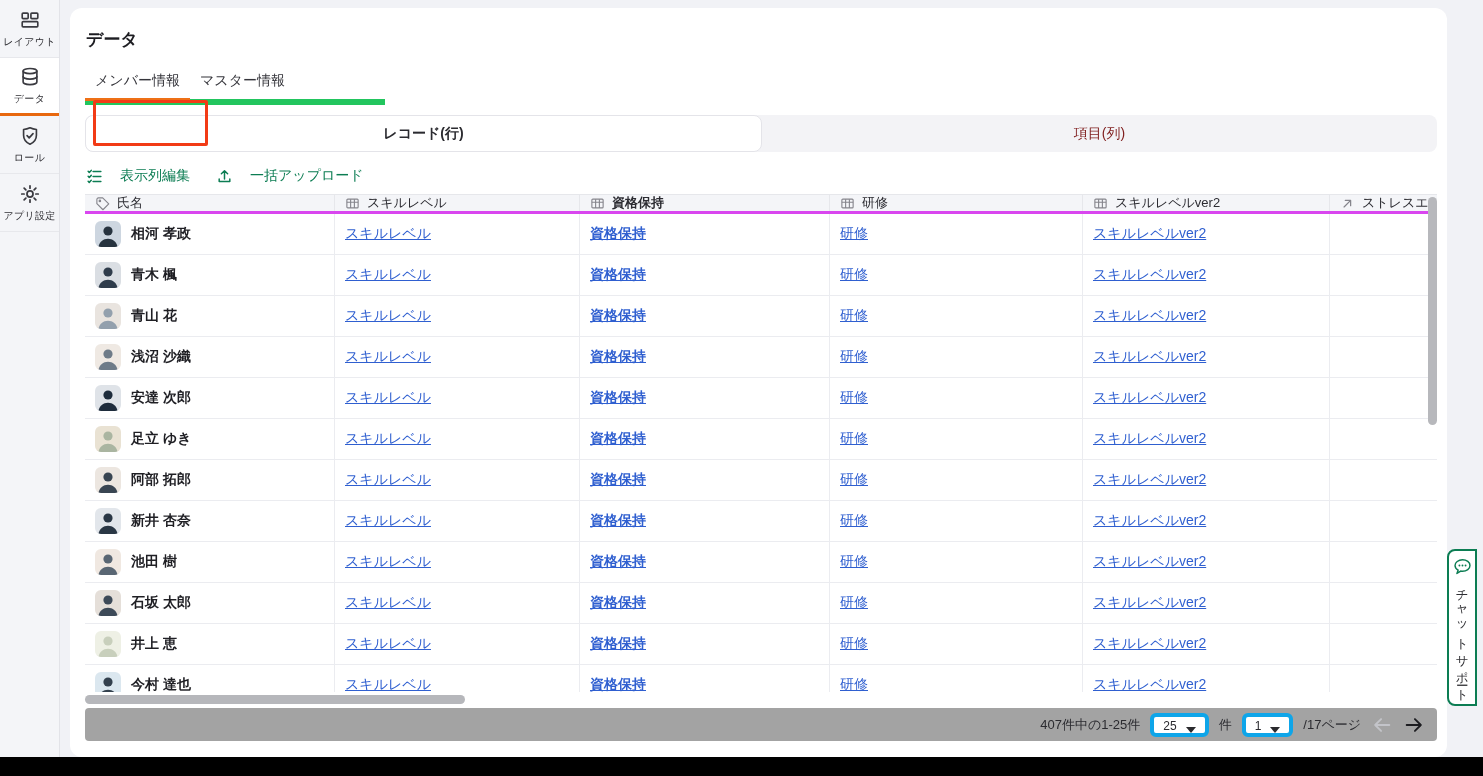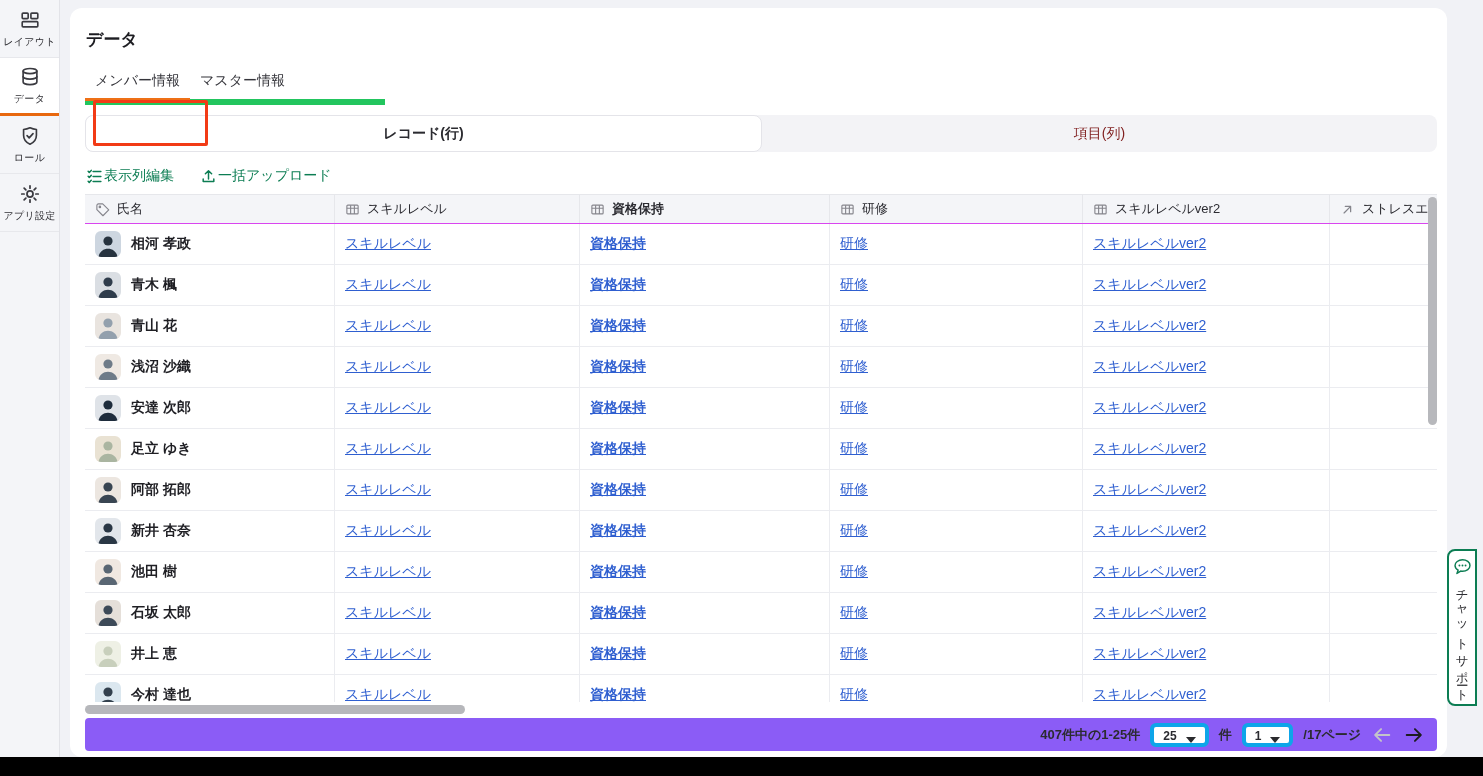--- a/index.html
+++ b/index.html
@@ -52,27 +52,27 @@
     flex:1; display:flex; align-items:center; justify-content:center;
     font-size:14px; color:#7f1d1d; cursor:pointer; border-radius:8px;
   }
   .seg-btn.active {
     background:#ffffff; border:1px solid #e4e4e9; color:#2b2b30; font-weight:700;
   }
 
   
   .actions { display:flex; gap:26px; margin:15px 0 9px 1px; align-items:center; }
   .action-link {
-    display:flex; align-items:center; gap:1px; color:#0c7d53; font-size:14px; cursor:pointer;
+    display:flex; align-items:center; gap:17px; color:#0c7d53; font-size:14px; cursor:pointer;
   }
   .action-link svg { width:17px; height:17px; }
 
   
   .table-wrap { position:relative; }
-  .thead { display:flex; background:#f4f5f8; border-top:1px solid #e6e7eb; border-bottom:1px solid #d946ef; height:30px; }
+  .thead { display:flex; background:#f4f5f8; border-top:1px solid #e6e7eb; border-bottom:3px solid #d946ef; height:20px; }
   .th {
     display:flex; align-items:center; gap:7px; padding:0 10px; font-size:13px; color:#2c2c32;
     border-right:1px solid #e6e7eb; overflow:hidden; white-space:nowrap; flex:none;
   }
   .th:last-child { border-right:none; flex:1; }
   .th svg { width:15px; height:15px; color:#85858c; flex:none; }
   .c0{width:250px;} .c1{width:245px;} .c2{width:250px;font-weight:bold;} .c3{width:253px;} .c4{width:247px;}
   .tbody { height:478px; overflow:hidden; }
   .tr { display:flex; height:41px; border-bottom:1px solid #ebecf0; background:#fff; }
   .td {
@@ -88,23 +88,23 @@
     background:#b7b8bc; border-radius:5px; cursor:pointer;
   }
   .hscroll-track { height:9px; margin-top:3px; position:relative; }
   .hscroll-thumb {
     position:absolute; left:0; top:0; width:380px; height:9px;
     background:#b6b7bb; border-radius:5px; cursor:pointer;
   }
 
   
   .footer {
-    margin-top:4px; height:33px; background:#8b5cf6; border-radius:4px;
+    margin-top:4px; height:33px; background:#a3a3a3; border-radius:4px;
     display:flex; align-items:center; justify-content:flex-end; gap:10px; padding-right:12px;
-    font-size:13px; color:#2b2b30;font-weight:bold;
+    font-size:13px; color:#2b2b30;
   }
   .pg-select {
     background:#fff; border:4px solid #0ea5e9; border-radius:6px; height:24px;
     display:flex; align-items:flex-end; gap:9px; padding:0 9px; cursor:pointer; font-size:12px;
   }
   .caret { width:0; height:0; border-left:5px solid transparent; border-right:5px solid transparent; border-top:6px solid #2a2a2e; }
   .pg-arrow { width:22px; height:22px; cursor:pointer; }
   .pg-arrow.disabled { color:#c3c4c9; cursor:default; }
   .pg-arrow.enabled { color:#1c1c20; }
 

